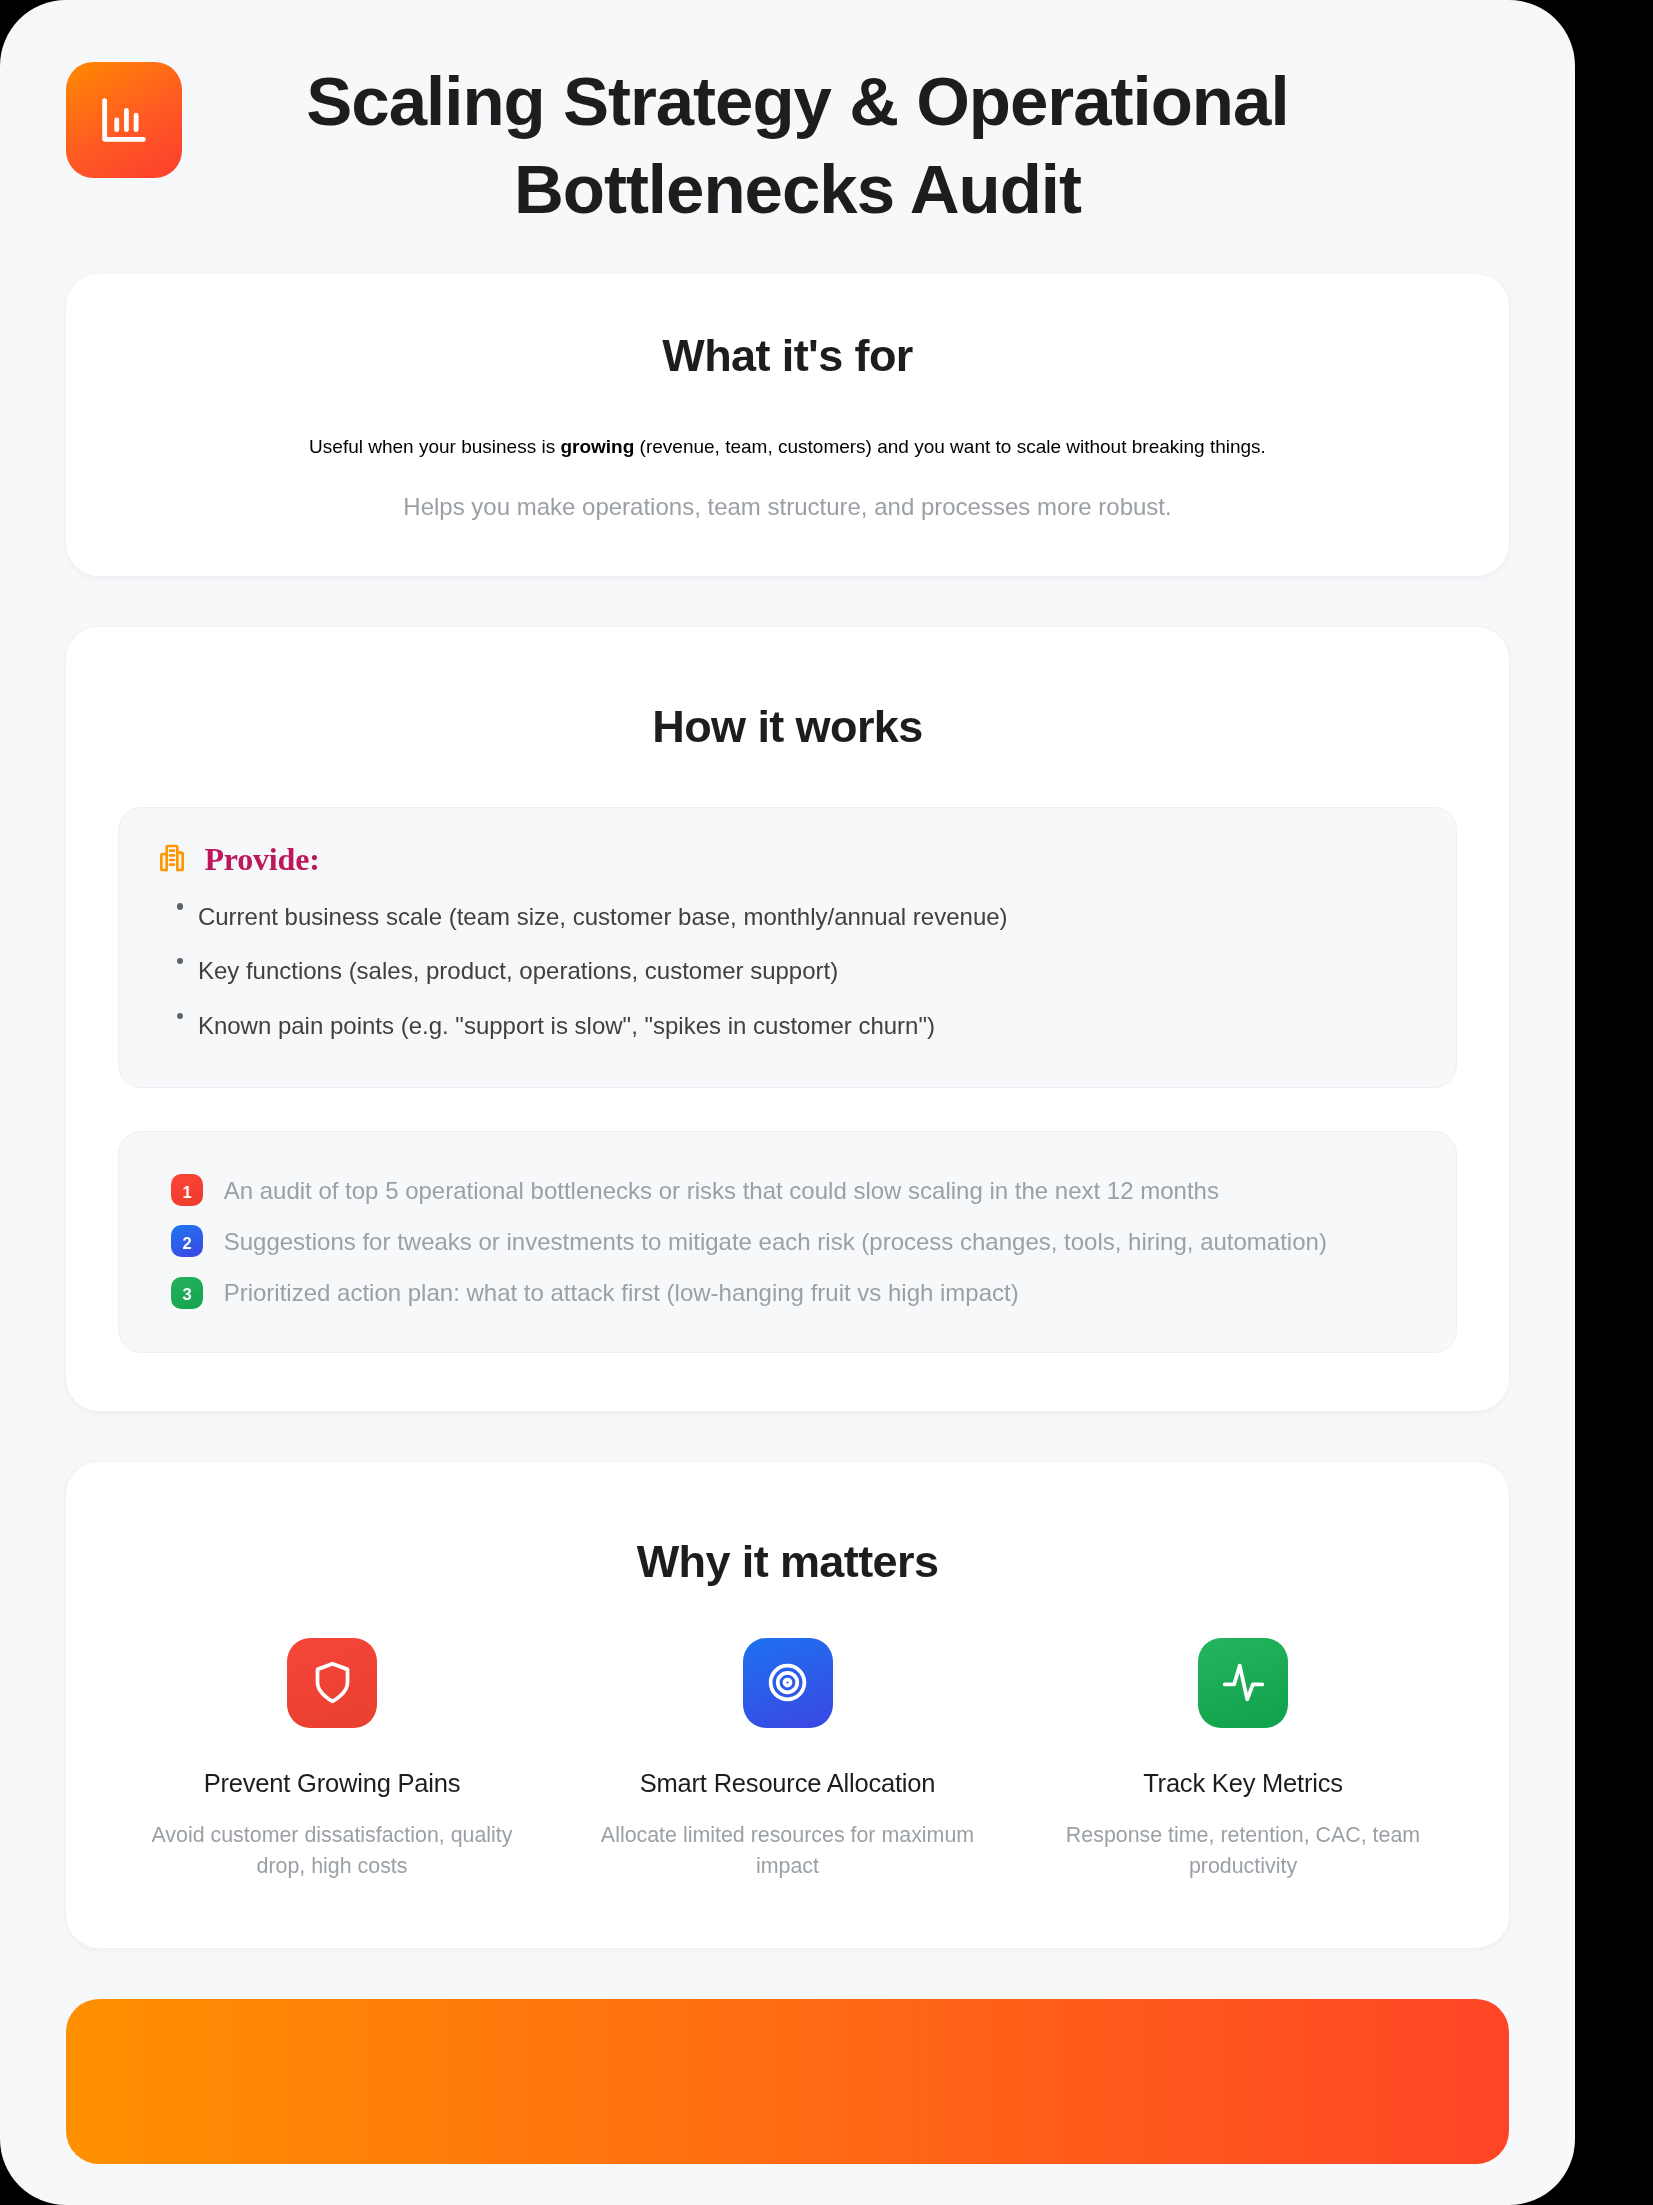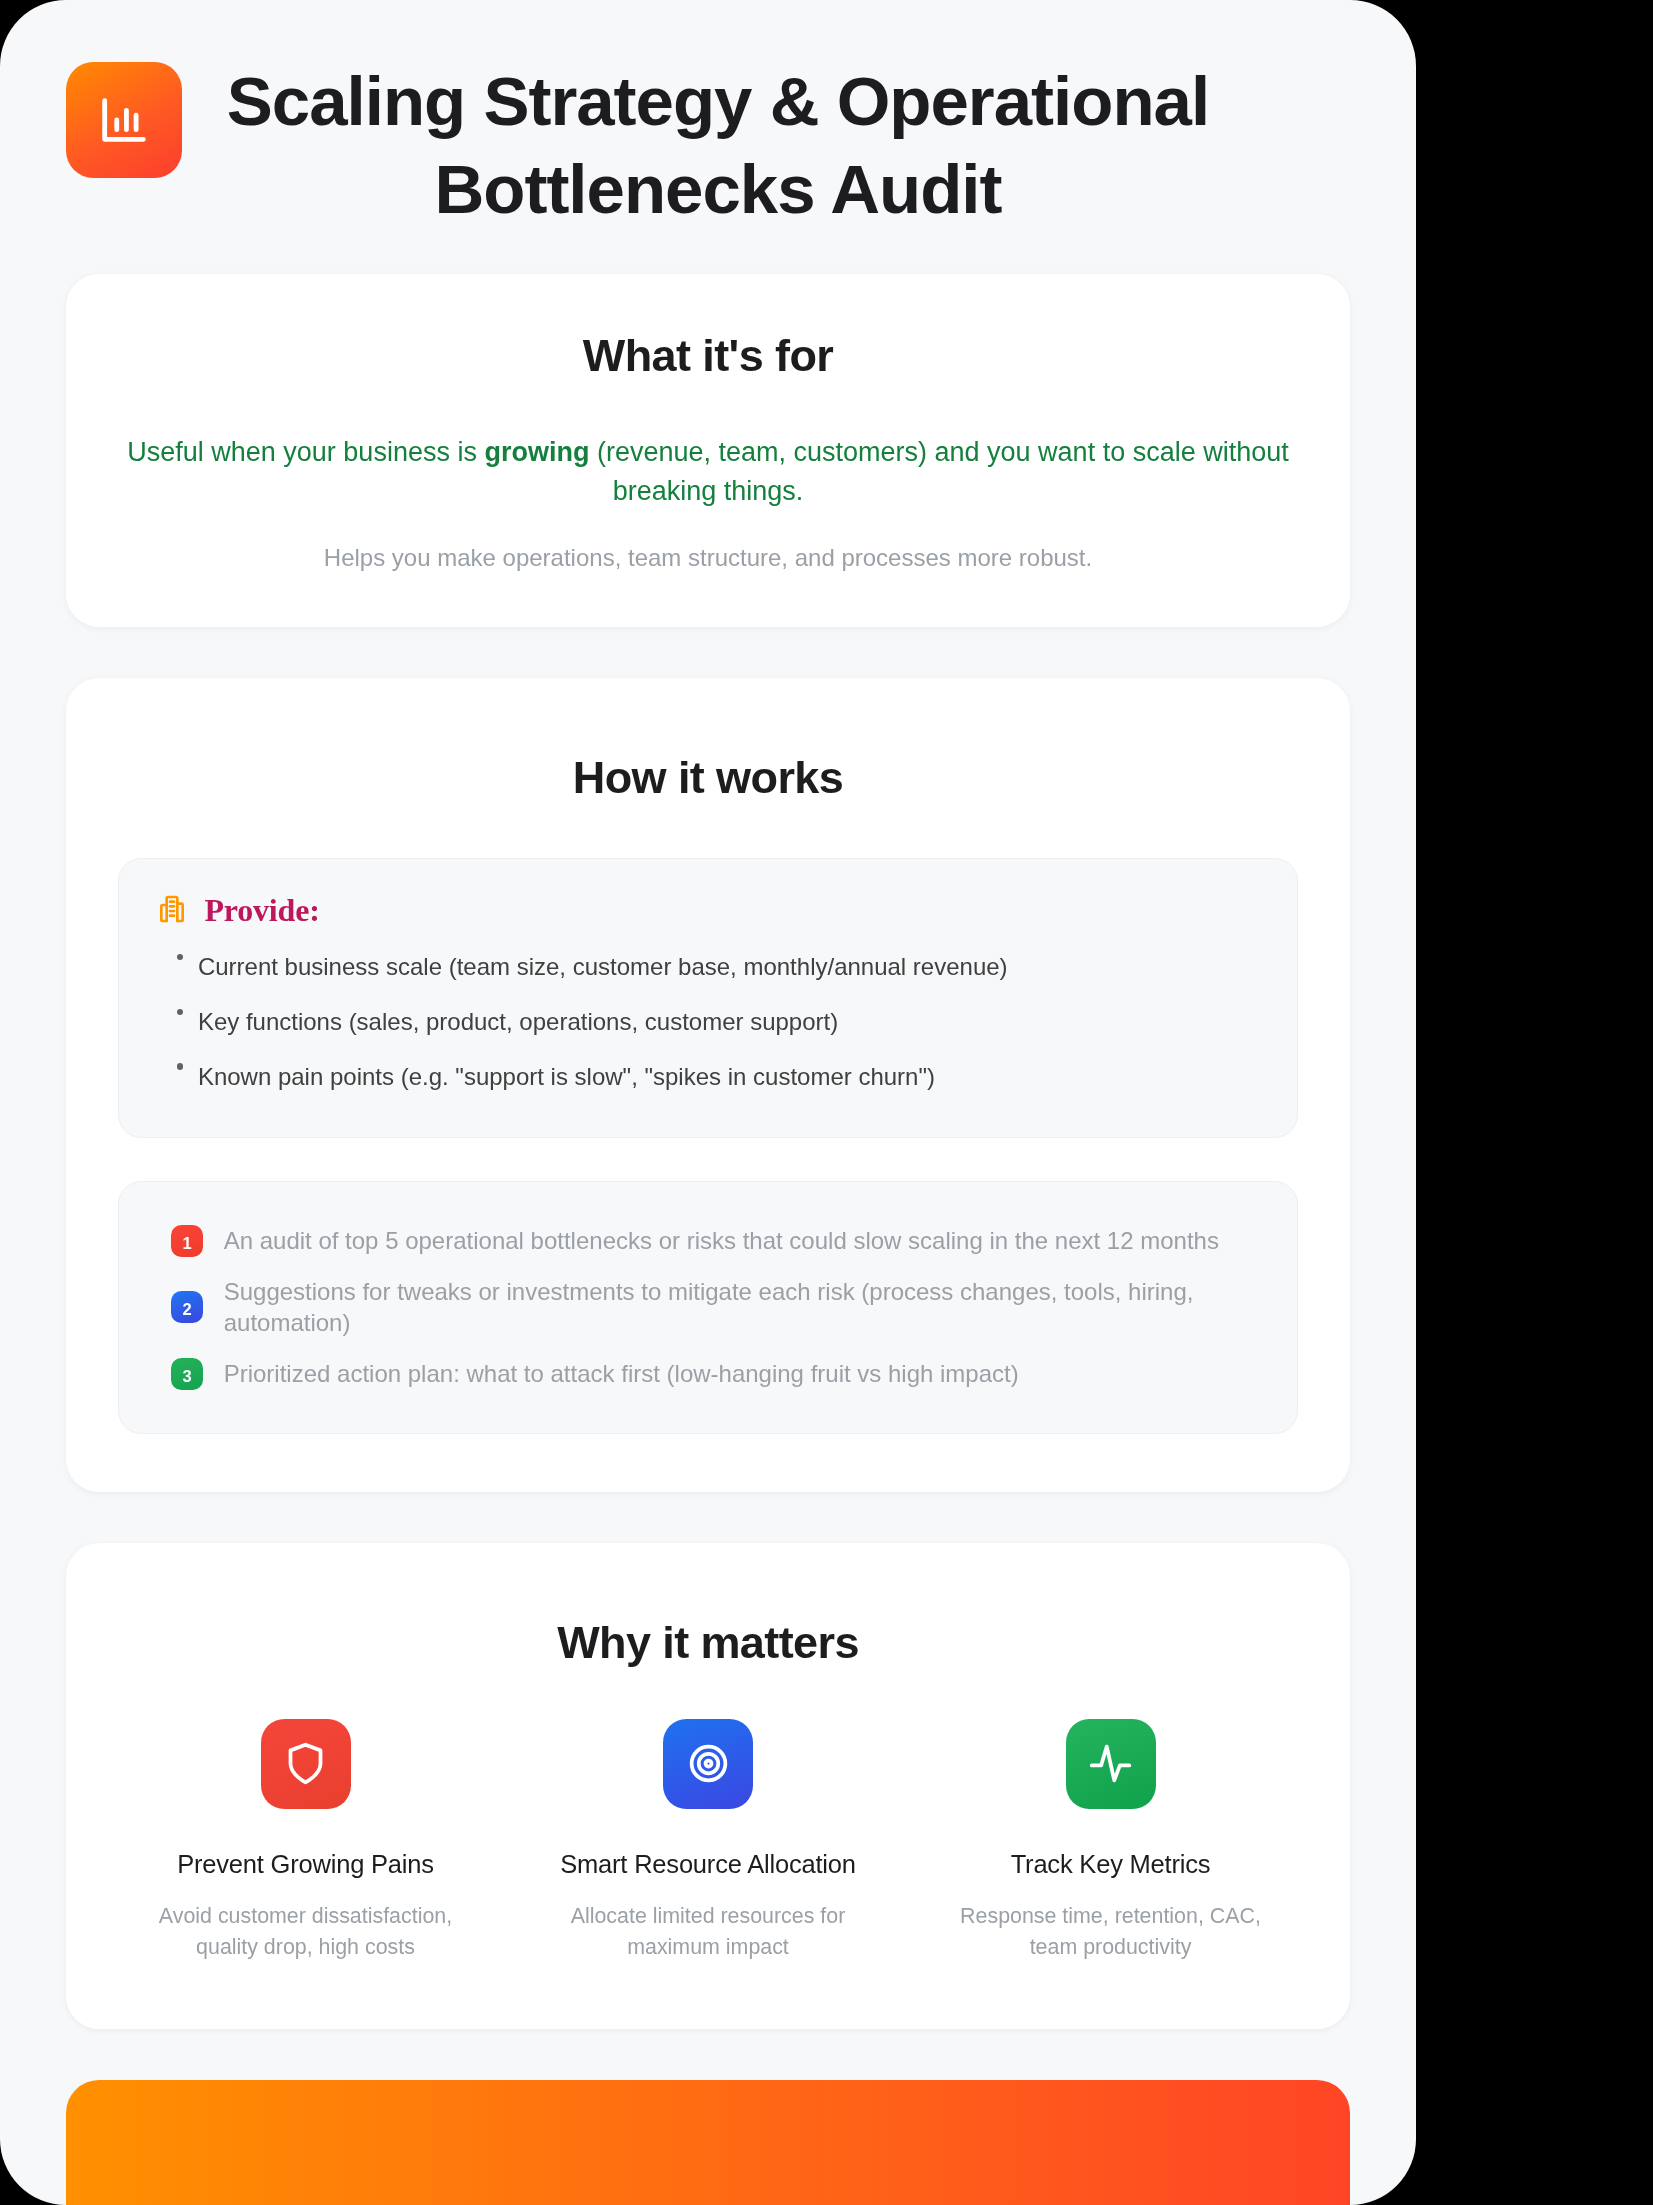--- a/index.html
+++ b/index.html
@@ -11,21 +11,21 @@
     width: 1654px;
     height: 2205px;
     overflow: hidden;
     font-family: "Liberation Sans", sans-serif;
   }
 
   .page {
     position: absolute;
     left: 0;
     top: 0;
-    width: 1416px;
+    width: 1575px;
     height: 2205px;
     background: #F6F8FA;
     border-radius: 66px;
     overflow: hidden;
     box-sizing: border-box;
     padding: 0 66px;
   }
 
   
   .header {
@@ -89,23 +89,23 @@
   }
 
   
   .card-whatfor {
     margin-top: 39px;
     padding: 56px 41px 51px;
   }
   .whatfor-lead {
     margin: 51px 0 0;
     text-align: center;
-    font-size: 27px;
+    font-size: 19px;
     line-height: 1.45;
-    color: #15803d;
+    color: #000000;
   }
   .whatfor-lead b { font-weight: 700; }
   .whatfor-sub {
     margin: 30px 0 0;
     text-align: center;
     font-size: 24px;
     line-height: 1.45;
     color: #9AA0A6;
   }
 

